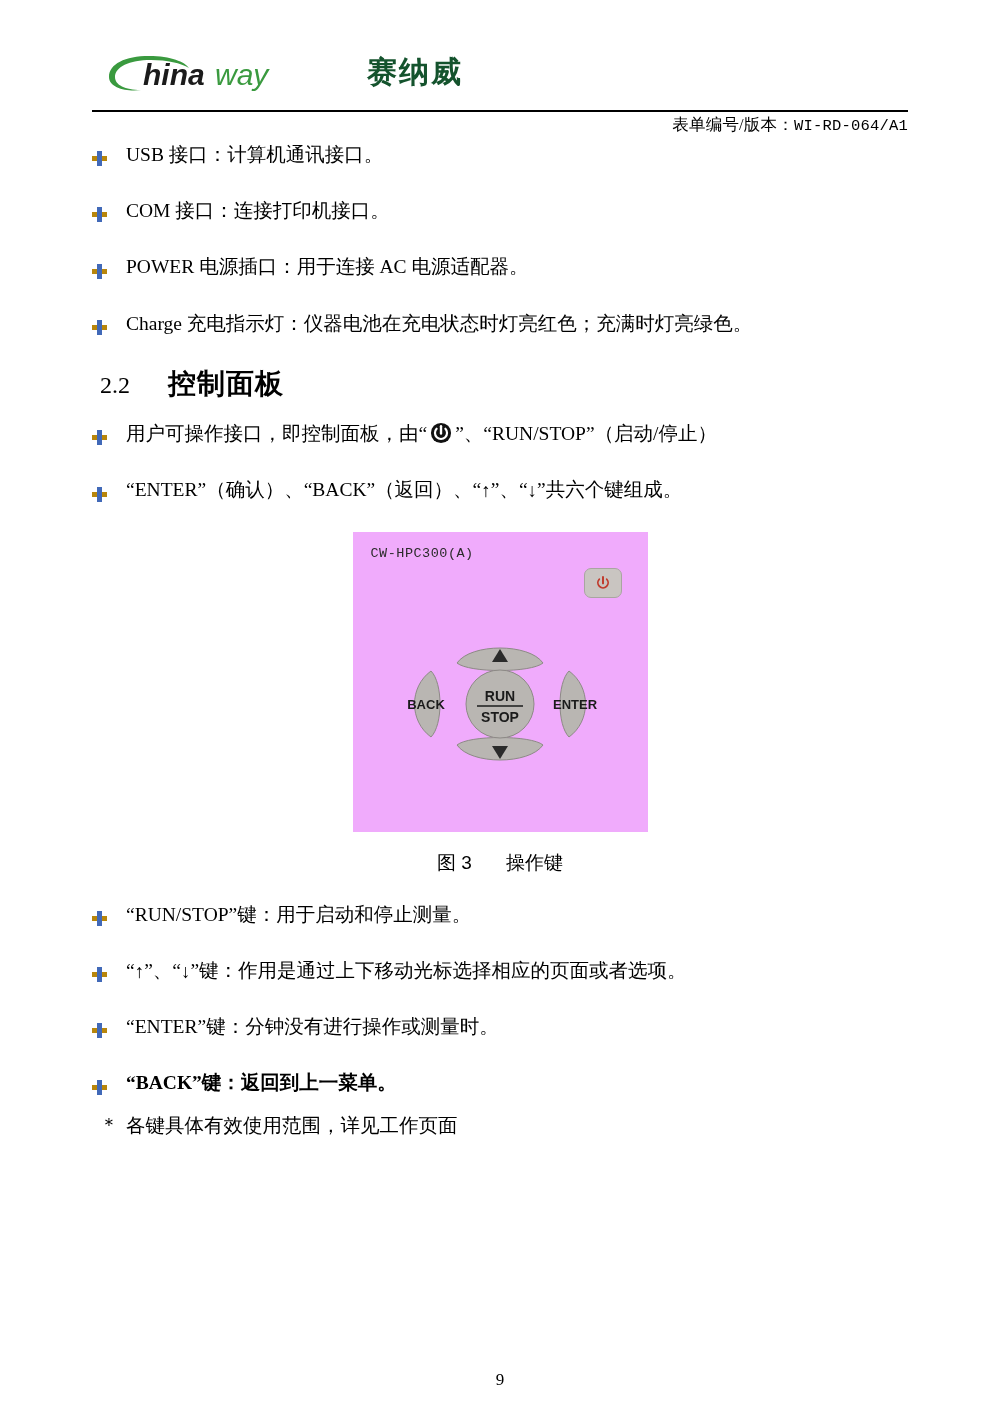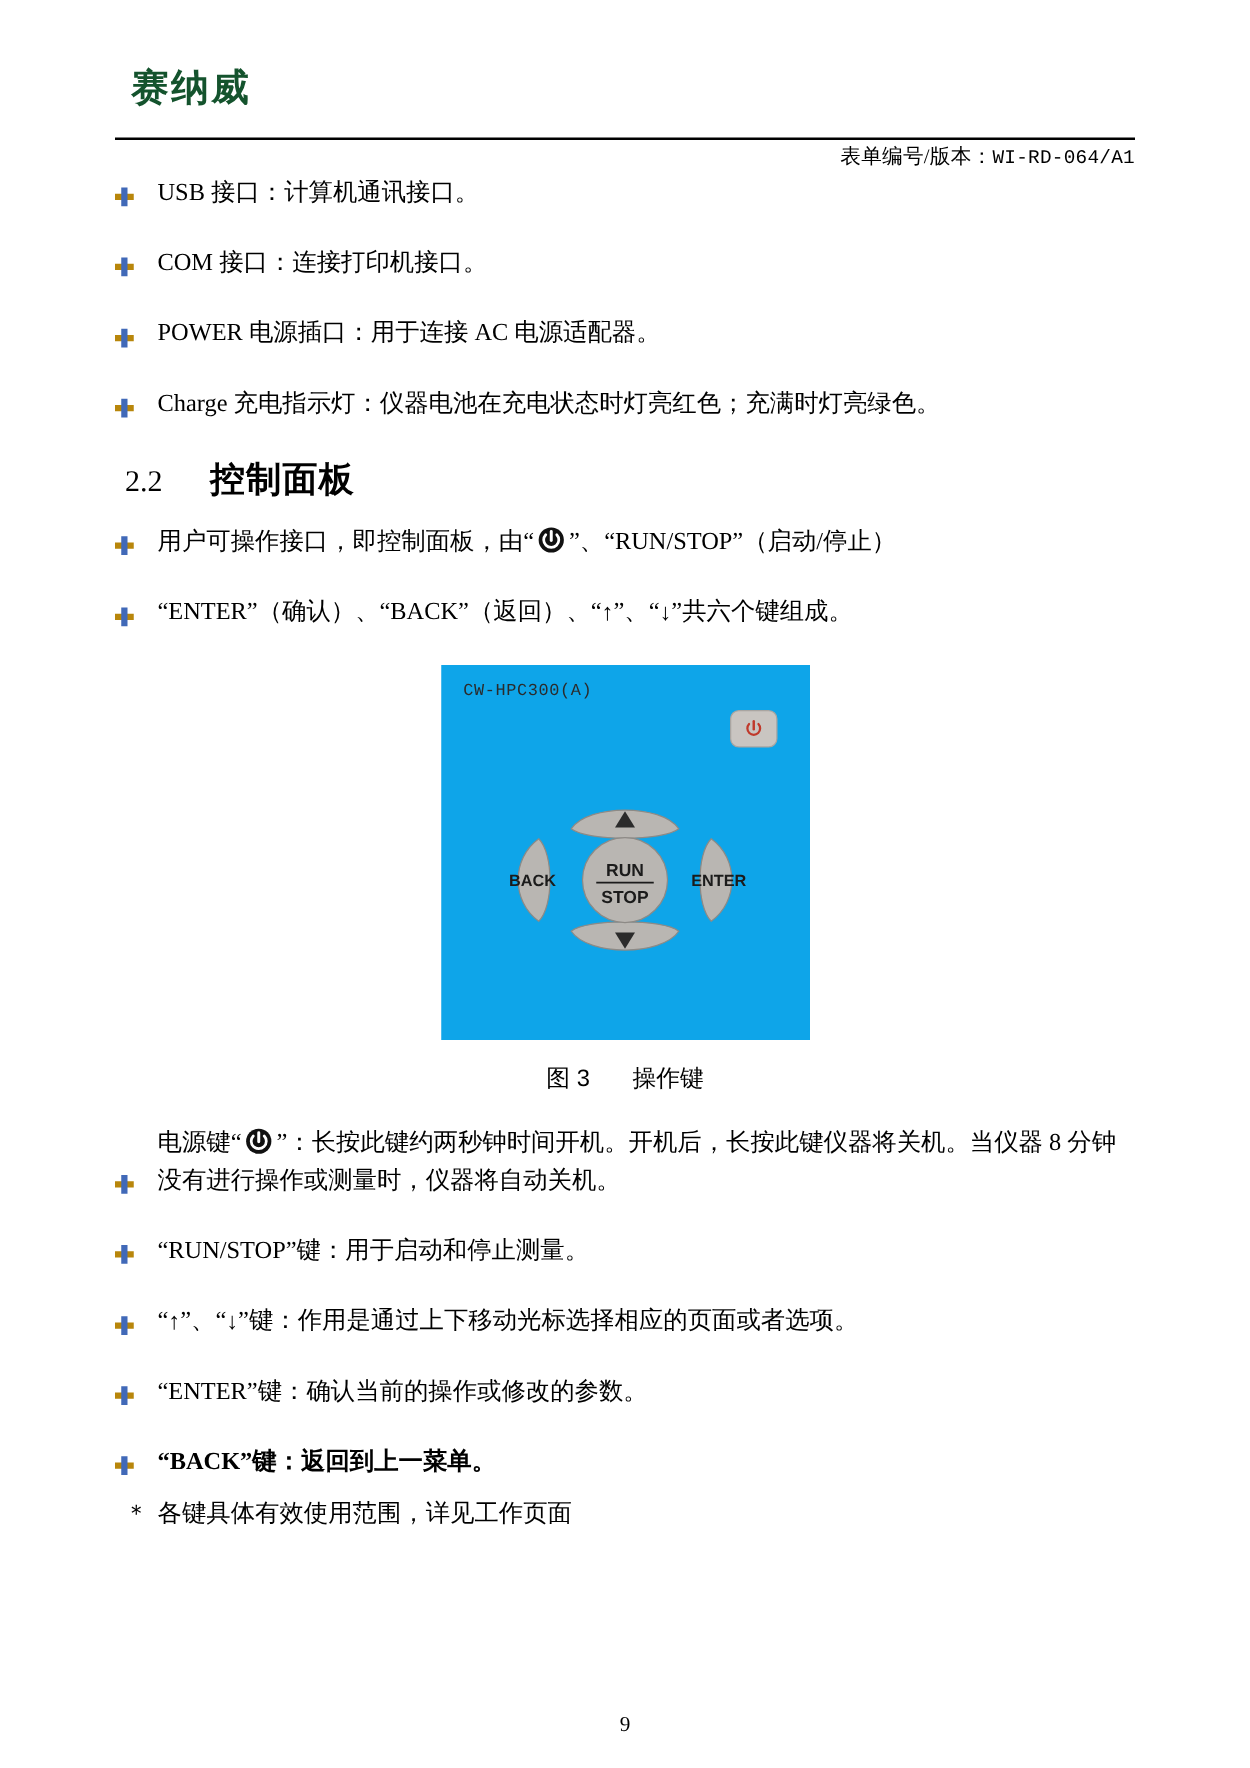--- a/index.html
+++ b/index.html
@@ -146,21 +146,21 @@
     font-size: 19px;
     font-weight: bold;
     vertical-align: -1px;
   }
 
   
   .figure {
     margin: 26px auto 0 auto;
     width: 295px;
     height: 300px;
-    background: #0ea5e9;
+    background: #f0abfc;
     position: relative;
   }
   .fig-model {
     position: absolute;
     left: 18px;
     top: 14px;
     font-family: "Liberation Mono", monospace;
     font-size: 13.5px;
     letter-spacing: 0.5px;
     color: #2b2b2b;
@@ -218,20 +218,27 @@
     padding-top: 1px;
   }
 </style>
 </head>
 <body>
 
 <div class="page">
 
   <div class="header">
     <div class="logo">
+      <div class="logo-mark">
+        <svg width="262" height="44" viewBox="0 0 262 44" xmlns="http://www.w3.org/2000/svg">
+          <path d="M12 27 C12 14, 28 6, 52 6 C74 6, 88 12, 92 18 C84 13, 70 10, 54 10 C32 10, 18 17, 18 27 C18 35, 28 40, 44 40 C30 42, 12 38, 12 27 Z" fill="#3a9a3f"></path>
+          <text x="46" y="35" font-family="Liberation Sans, sans-serif" font-size="30" font-style="italic" font-weight="bold" fill="#1b1b1b">hina</text>
+          <text x="118" y="35" font-family="Liberation Sans, sans-serif" font-size="30" font-style="italic" fill="#3a9a3f">way</text>
+        </svg>
+      </div>
       <div class="logo-cn">赛纳威</div>
     </div>
     <div class="doc-code">
       <span>表单编号/版本：</span><span class="mono">WI-RD-064/A1</span>
     </div>
     <div class="header-rule"></div>
   </div>
 
   <div style="margin-top:28px;">
     <div class="bullet-row ln">
@@ -316,46 +323,36 @@
       </svg>
     </div>
   </div>
 
   <div class="fig-caption">
     <span>图 3</span><span class="gap"></span><span>操作键</span>
   </div>
 
   <div style="margin-top:24px;">
 
-    <div class="bullet-row ln">
-      <div class="bullet-mark"><span class="bullet-glyph"></span></div>
-      <div class="bullet-text">
-        <span>电源键“</span><span class="power-inline"><svg width="22" height="22" viewBox="0 0 24 24">
-              <circle cx="12" cy="12" r="11" fill="#111"></circle>
-              <path d="M12 4.5 L12 12.5" stroke="#fff" stroke-width="2.6" stroke-linecap="round"></path>
-              <path d="M7.2 7.4 A6.6 6.6 0 1 0 16.8 7.4" stroke="#fff" stroke-width="2.4" fill="none" stroke-linecap="round"></path>
-            </svg></span><span>”：长按此键约两秒钟时间开机。开机后，长按此键仪器将关机。当仪器 8 分钟没有进行操作或测量时，仪器将自动关机。</span>
-      </div>
-    </div>
 
     <div class="bullet-row ln">
       <div class="bullet-mark"><span class="bullet-glyph"></span></div>
       <div class="bullet-text">“RUN/STOP”键：用于启动和停止测量。</div>
     </div>
 
     <div class="bullet-row ln">
       <div class="bullet-mark"><span class="bullet-glyph"></span></div>
       <div class="bullet-text">
         <span>“</span><span class="arrow-inline">↑</span><span>”、“</span><span class="arrow-inline">↓</span><span>”键：作用是通过上下移动光标选择相应的页面或者选项。</span>
       </div>
     </div>
 
     <div class="bullet-row ln">
       <div class="bullet-mark"><span class="bullet-glyph"></span></div>
-      <div class="bullet-text">“ENTER”键：确认当前的操作或修改的参数。</div>
+      <div class="bullet-text">“ENTER”键：分钟没有进行操作或测量时。</div>
     </div>
 
     <div class="bullet-row ln-tight">
       <div class="bullet-mark"><span class="bullet-glyph"></span></div>
       <div class="bullet-text">“BACK”键：返回到上一菜单。</div>
     </div>
 
     <div class="star-row">
       <div class="star-mark">＊</div>
       <div class="bullet-text">各键具体有效使用范围，详见工作页面</div>

